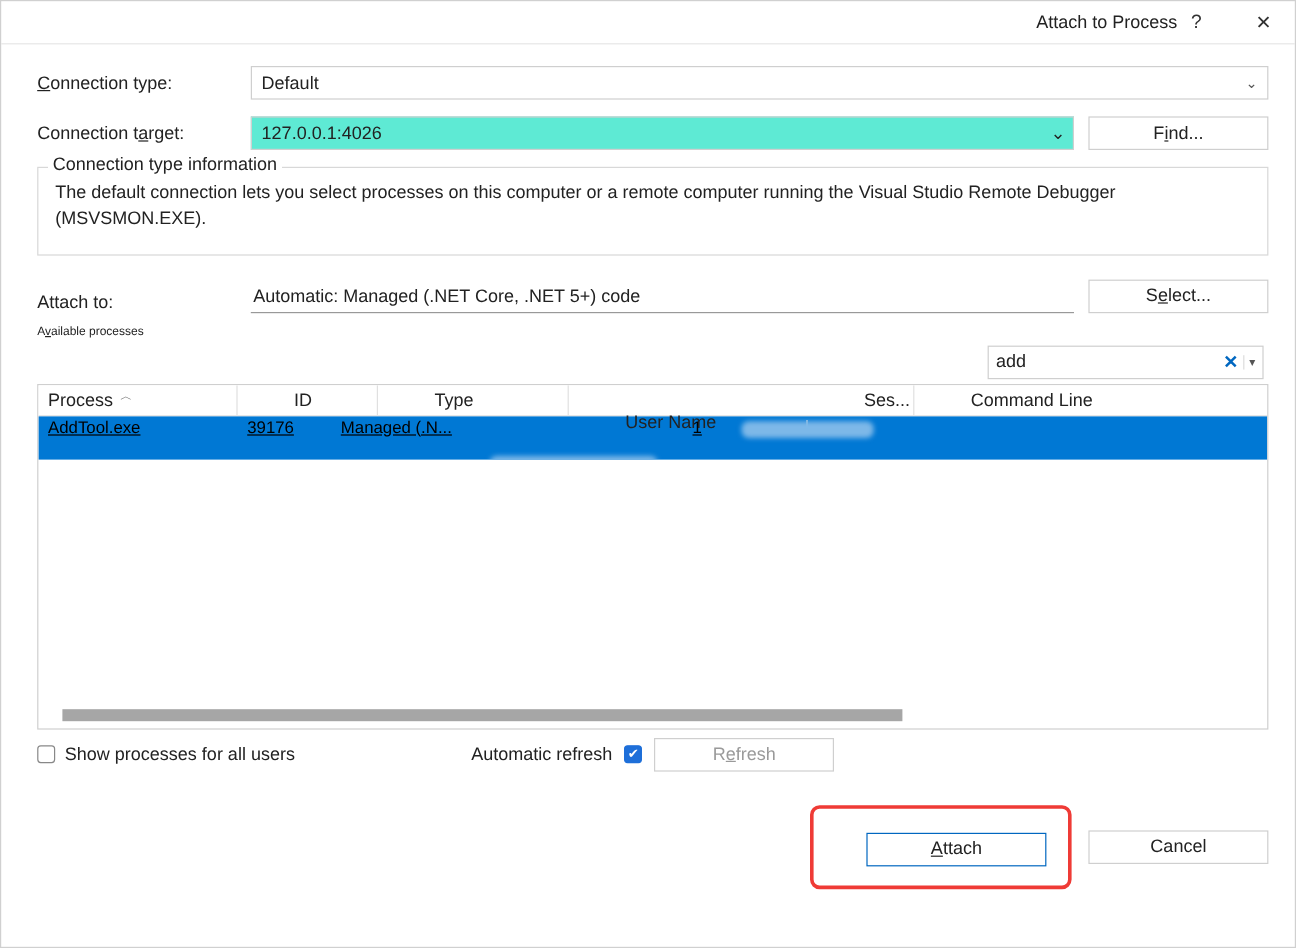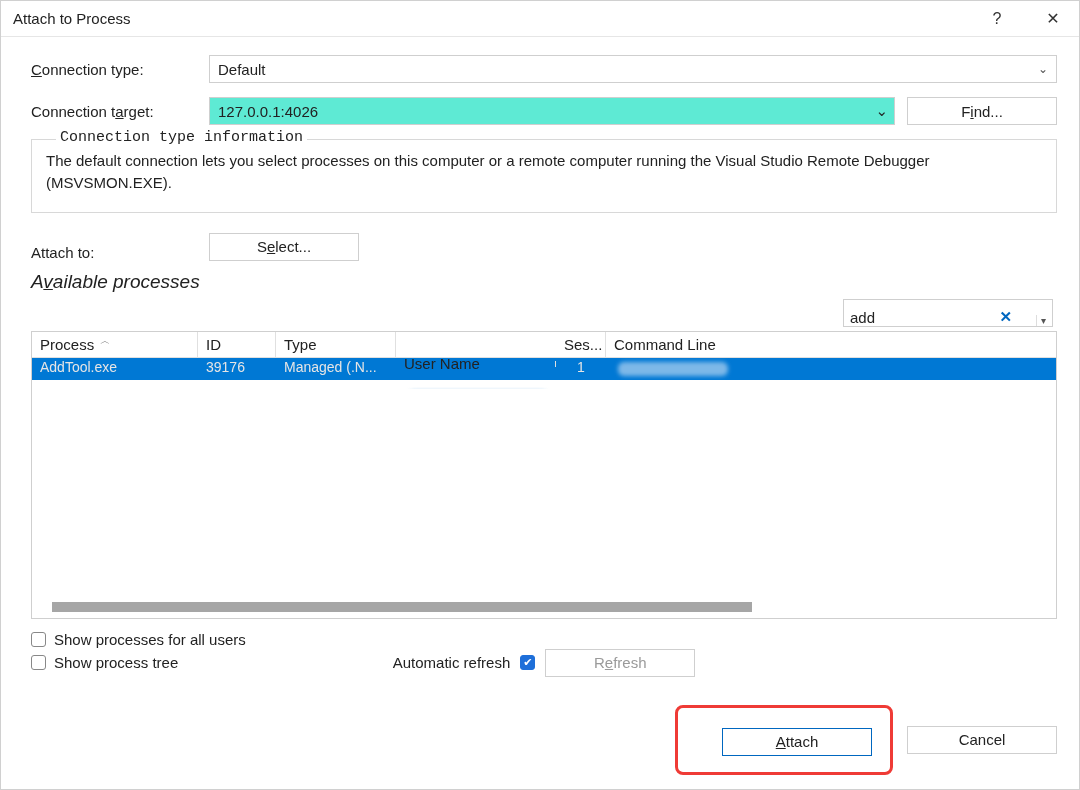--- a/index.html
+++ b/index.html
@@ -7,21 +7,21 @@
     margin: 0; padding: 0;
     width: 1080px; height: 790px;
     font-family: "Segoe UI", Arial, sans-serif;
     font-size: 14px;
     color: #222;
     background: #fff;
     overflow: hidden;
   }
   .window { width: 1080px; height: 790px; border: 1px solid #d0d0d0; position: relative; }
   .titlebar {
-    height: 36px; display: flex; align-items: center; justify-content: space-between;
+    height: 36px; display: flex; align-items: center; justify-content: flex-end;
     padding: 0 10px 0 12px; border-bottom: 1px solid #e6e6e6;
   }
   .titlebar .title { font-size: 15px; }
   .titlebar .controls { display: flex; align-items: center; gap: 24px; }
   .titlebar .controls span { width: 32px; text-align: center; font-size: 16px; color: #333; cursor: default; }
   .content { padding: 18px 22px 10px 30px; }
   .form-row { display: flex; align-items: center; margin-bottom: 14px; }
   .form-row .label { width: 178px; font-size: 15px; }
   .underline { text-decoration: underline; }
   .combo {
@@ -40,58 +40,57 @@
     display: inline-flex; align-items: center; justify-content: center;
     font-size: 15px; padding: 0 14px;
   }
   .btn.primary { border: 1px solid #0067c0; }
   .btn.disabled { color: #9a9a9a; }
   .fieldset {
     border: 1px solid #d8d8d8; padding: 10px 14px 18px 14px; margin: 6px 0 20px 0;
     position: relative;
   }
   .fieldset .legend {
-    position: absolute; top: -11px; left: 24px; background: #fff; padding: 0 4px;
+    position: absolute; top: -11px; left: 8px; background: #fff; padding: 0 4px;
     font-size: 15px;
-    font-family: Liberation Mono, monospace;
   }
   .info-text { font-size: 15px; line-height: 1.45; }
   .attach-row { display: flex; align-items: flex-end; margin-bottom: 10px; }
   .attach-row .label { width: 178px; font-size: 15px; }
   .attach-value {
     flex: 1; border-bottom: 1px solid #999; padding: 4px 2px 4px 2px; font-size: 15px;
     margin-right: 12px;
   }
   .avail-block { margin-top: 8px; }
-  .avail-legend { font-size: 19px; margin-bottom: 6px; font-style: italic; }
+  .avail-legend { font-size: 10px; margin-bottom: 6px; }
   .filter-row { display:flex; justify-content:flex-end; margin-bottom:4px; padding-right:4px; }
   .filter-box {
-    width: 210px; height: 28px; border: 1px solid #cfcfcf; display:flex; align-items:flex-end;
-    padding: 0 6px; gap:20px;
+    width: 230px; height: 28px; border: 1px solid #cfcfcf; display:flex; align-items:center;
+    padding: 0 6px; gap:0;
   }
   .filter-box .txt { flex:1; font-size:15px; }
   .filter-box .x { color:#0067c0; font-weight:bold; font-size:15px; padding:0 4px; }
   .filter-box .dd { color:#555; font-size:10px; padding-left:4px; border-left:1px solid #ddd; }
   .grid {
     border: 1px solid #cfcfcf; height: 288px; overflow:hidden; position:relative; background:#fff;
   }
-  .grid-header { display:flex; height:26px; background:#fff; border-bottom:1px solid #e0e0e0; }
+  .grid-header { display:flex; height:26px; background:#fff; border-bottom:1px solid #e0e0e0;gap:39px; }
   .gh {
     border-right: 1px solid #e0e0e0; padding: 3px 8px; font-size:15px; display:flex; align-items:center;
     position:relative;
   }
   .gh .sort { font-size:10px; color:#666; margin-left:6px; position:relative; top:-3px;}
   .col-process { width:166px; }
   .col-id { width:78px; }
   .col-title { width:276px; }
   .col-type { width:120px; }
   .col-user { width:160px;margin-top:29px; }
   .col-ses { width:50px; }
   .col-cmd { flex:1; border-right:none; }
-  .grid-row { display:flex; height:22px; background:#0078d4; color:#e5e5e5; font-size:14px;}
+  .grid-row { display:flex; height:36px; background:#0078d4; color:#000000; font-size:14px;text-decoration:underline;}
   .gc { padding:1px 8px; overflow:hidden; white-space:nowrap; text-overflow:ellipsis;}
   .blur-user, .blur-cmd {
     background:#7db8e8; border-radius:6px; height:14px; margin-top:3px;
     filter: blur(2px);
   }
   .blur-user { width:140px; margin-left:4px;}
   .blur-cmd { width:110px; margin-left:4px;}
   .title-blur {
     display:inline-block; width:28px; height:18px; background:#99c7ea; border-radius:10px;
     filter:blur(3px); vertical-align:middle; position:relative; top:2px;
@@ -151,20 +150,21 @@
       </div>
     </div>
 
     <div class="fieldset">
       <div class="legend">Connection type information</div>
       <div class="info-text">The default connection lets you select processes on this computer or a remote computer running the Visual Studio Remote Debugger (MSVSMON.EXE).</div>
     </div>
 
     <div class="attach-row">
       <div class="label">Attach to:</div>
+      <div class="attach-value">Automatic: Managed (.NET Core, .NET 5+) code</div>
       <div class="btn">
         <span>S</span>
           <span class="underline">e</span>
           <span>lect...</span>
       </div>
     </div>
 
     <div class="avail-block">
       <div class="avail-legend">
         <span>A</span><span class="underline">v</span><span>ailable processes</span>
@@ -203,24 +203,20 @@
             </div>
         </div>
         <div class="scroll-h"></div>
       </div>
 
       <div class="below-grid">
         <div class="chk-row">
           <div class="chk"></div>
           <span>Show processes for all users</span>
         </div>
-        <div class="chk-row">
-          <div class="chk"></div>
-          <span>Show process tree</span>
-        </div>
         <div class="refresh-row">
           <span class="lbl">Automatic refresh</span>
           <div class="chk checked">✔</div>
           <div class="btn disabled">
             <span>R</span>
               <span class="underline">e</span>
               <span>fresh</span>
           </div>
         </div>
       </div>

